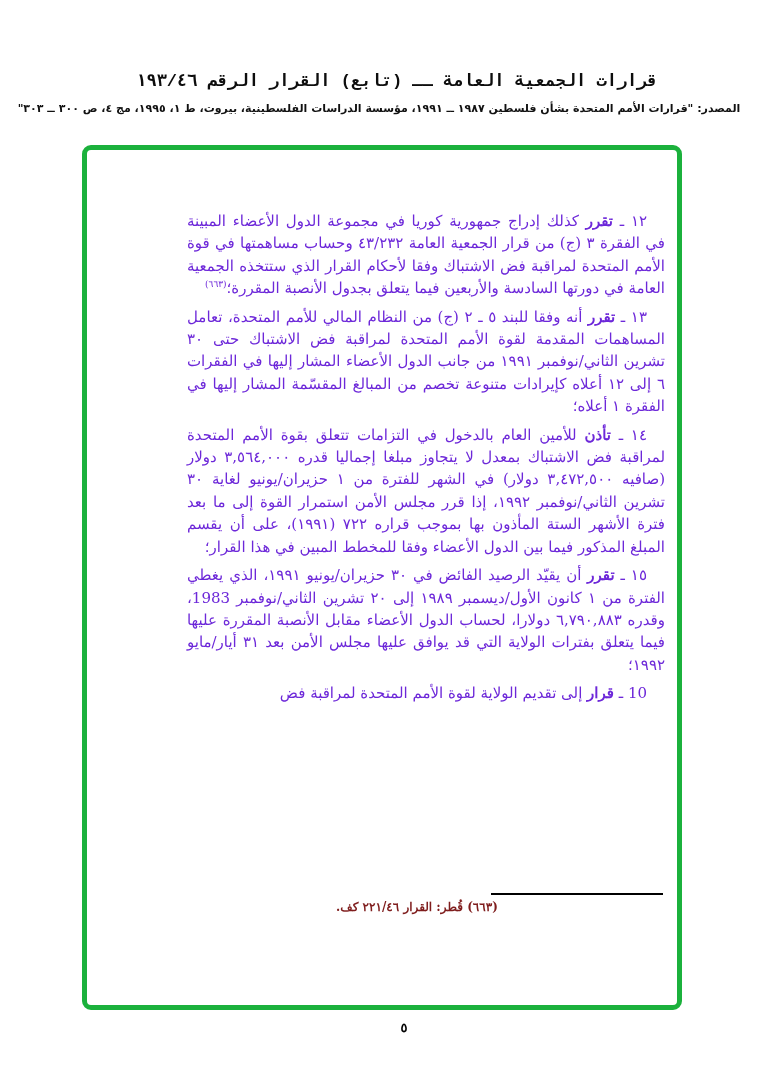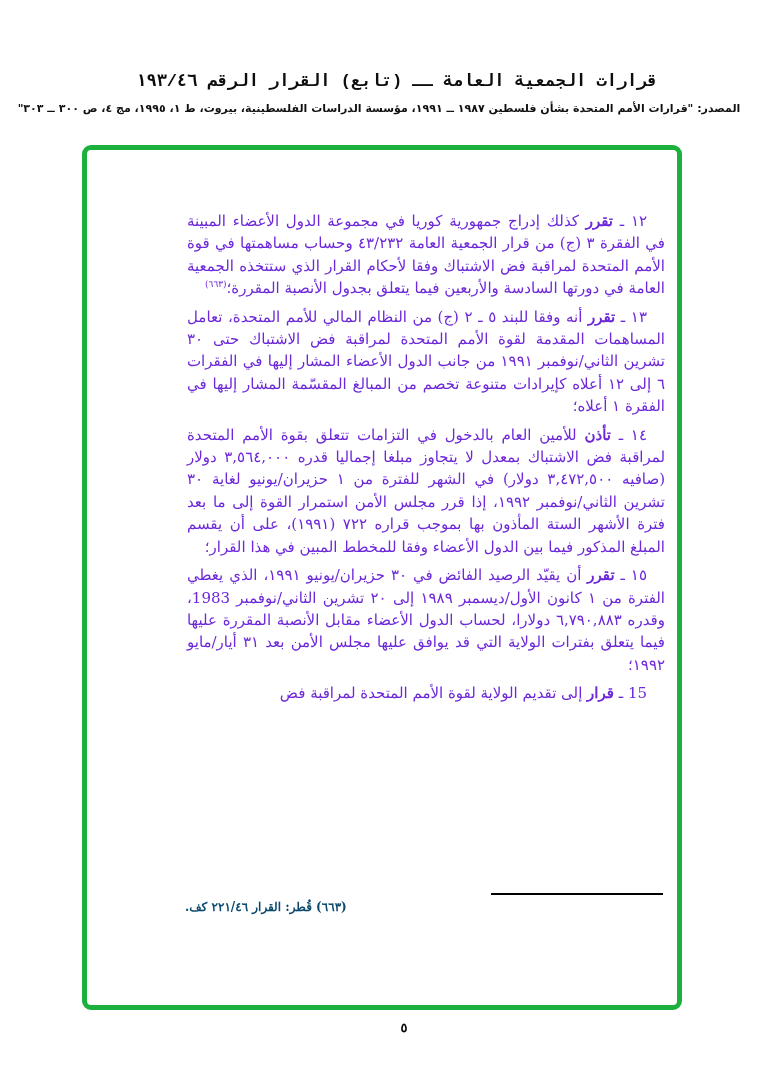--- a/index.html
+++ b/index.html
@@ -63,24 +63,24 @@
     width:478px;
     direction:rtl;
   }
   .fn-rule {
     width:172px;
     border-top:2px solid #000;
   }
   .fn-text {
     margin-top:5px;
     padding-right:14px;
-    text-align:left;
+    text-align:center;
     font-weight:bold;
     font-size:12px;
-    color:#0c4a6e;
+    color:#7f1d1d;
   }
   .page-num {
     position:absolute; top:1020px; left:50px; right:0;
     text-align:center;
     font-weight:bold;
     font-size:13px;
     color:#000;
   }
 </style>
 </head>
@@ -97,21 +97,21 @@
     <div class="body-col">
 
       <p><span>١٢ ـ</span> <span class="lead-verb">تقرر</span> <span>كذلك إدراج جمهورية كوريا في مجموعة الدول الأعضاء المبينة في الفقرة ٣ (ج) من قرار الجمعية العامة ٤٣/٢٣٢ وحساب مساهمتها في قوة الأمم المتحدة لمراقبة فض الاشتباك وفقا لأحكام القرار الذي ستتخذه الجمعية العامة في دورتها السادسة والأربعين فيما يتعلق بجدول الأنصبة المقررة؛</span><sup class="fnref">(٦٦٣)</sup></p>
 
       <p><span>١٣ ـ</span> <span class="lead-verb">تقرر</span> <span>أنه وفقا للبند ٥ ـ ٢ (ج) من النظام المالي للأمم المتحدة، تعامل المساهمات المقدمة لقوة الأمم المتحدة لمراقبة فض الاشتباك حتى ٣٠ تشرين الثاني/نوفمبر ١٩٩١ من جانب الدول الأعضاء المشار إليها في الفقرات ٦ إلى ١٢ أعلاه كإيرادات متنوعة تخصم من المبالغ المقسّمة المشار إليها في الفقرة ١ أعلاه؛</span></p>
 
       <p><span>١٤ ـ</span> <span class="lead-verb">تأذن</span> <span>للأمين العام بالدخول في التزامات تتعلق بقوة الأمم المتحدة لمراقبة فض الاشتباك بمعدل لا يتجاوز مبلغا إجماليا قدره ٣,٥٦٤,٠٠٠ دولار (صافيه ٣,٤٧٢,٥٠٠ دولار) في الشهر للفترة من ١ حزيران/يونيو لغاية ٣٠ تشرين الثاني/نوفمبر ١٩٩٢، إذا قرر مجلس الأمن استمرار القوة إلى ما بعد فترة الأشهر الستة المأذون بها بموجب قراره ٧٢٢ (١٩٩١)، على أن يقسم المبلغ المذكور فيما بين الدول الأعضاء وفقا للمخطط المبين في هذا القرار؛</span></p>
 
       <p><span>١٥ ـ</span> <span class="lead-verb">تقرر</span> <span>أن يقيّد الرصيد الفائض في ٣٠ حزيران/يونيو ١٩٩١، الذي يغطي الفترة من ١ كانون الأول/ديسمبر ١٩٨٩ إلى ٢٠ تشرين الثاني/نوفمبر 1983، وقدره ٦,٧٩٠,٨٨٣ دولارا، لحساب الدول الأعضاء مقابل الأنصبة المقررة عليها فيما يتعلق بفترات الولاية التي قد يوافق عليها مجلس الأمن بعد ٣١ أيار/مايو ١٩٩٢؛</span></p>
 
-      <p><span>15 ـ</span> <span class="lead-verb">قرار</span> <span>إلى تقديم الولاية لقوة الأمم المتحدة لمراقبة فض</span></p>
+      <p><span>10 ـ</span> <span class="lead-verb">قرار</span> <span>إلى تقديم الولاية لقوة الأمم المتحدة لمراقبة فض</span></p>
 
     </div>
 
     <div class="footnote">
       <div class="fn-rule"></div>
       <div class="fn-text">(٦٦٣) قُطر: القرار ٢٢١/٤٦ كف.</div>
     </div>
 
   </div>
 

